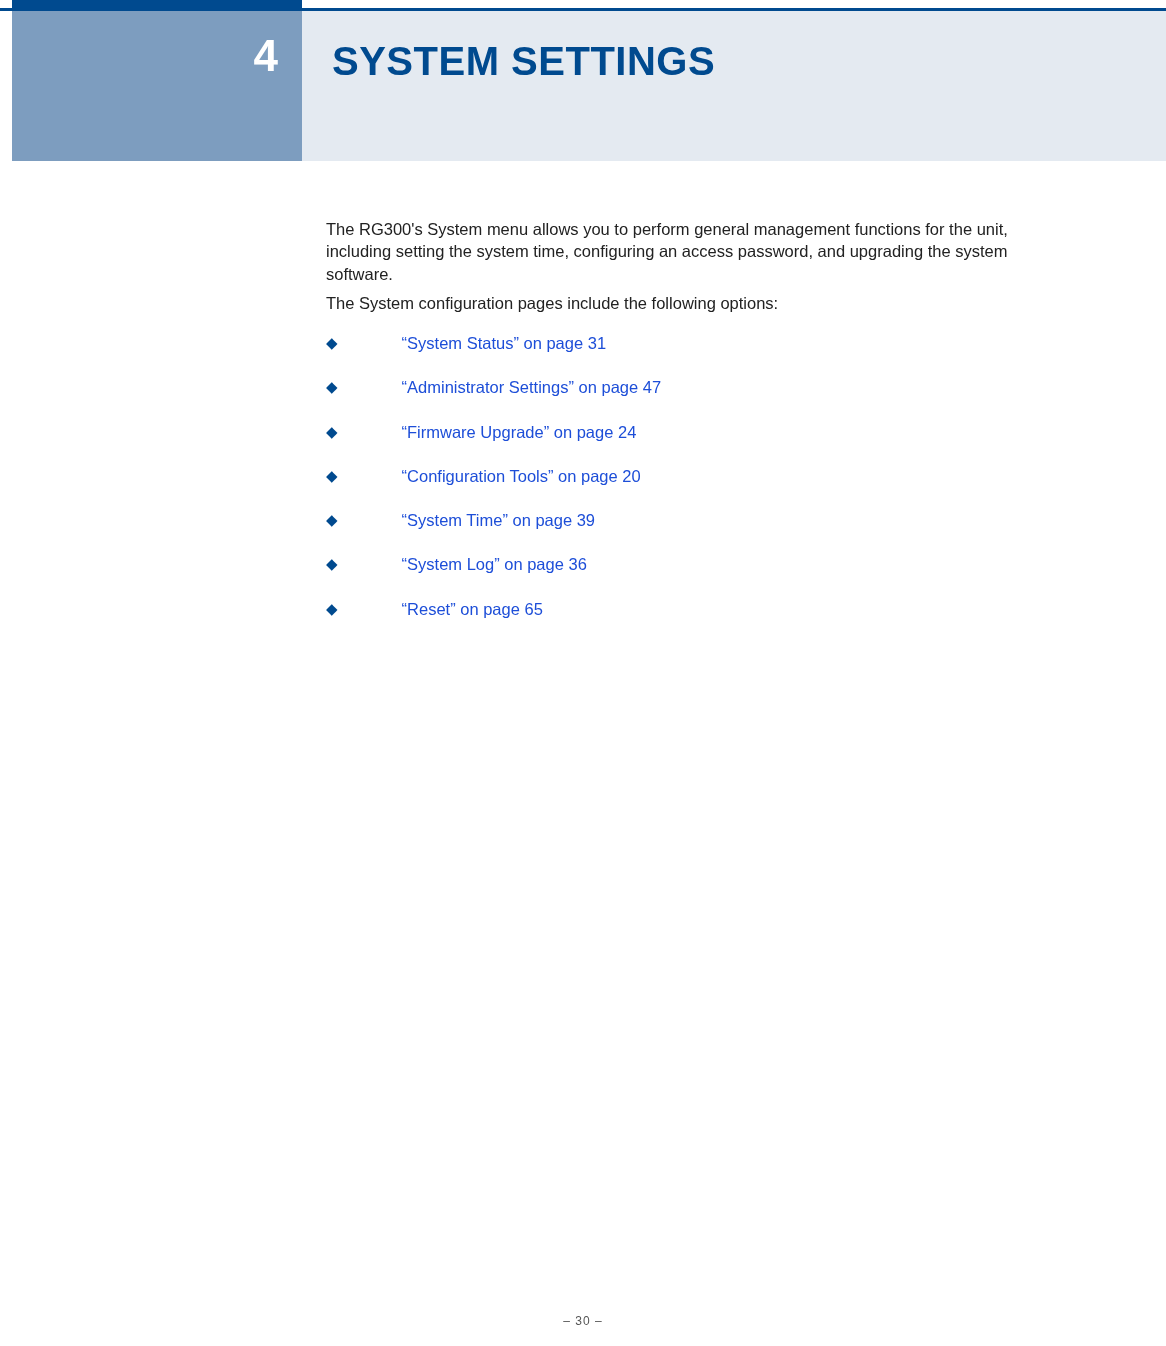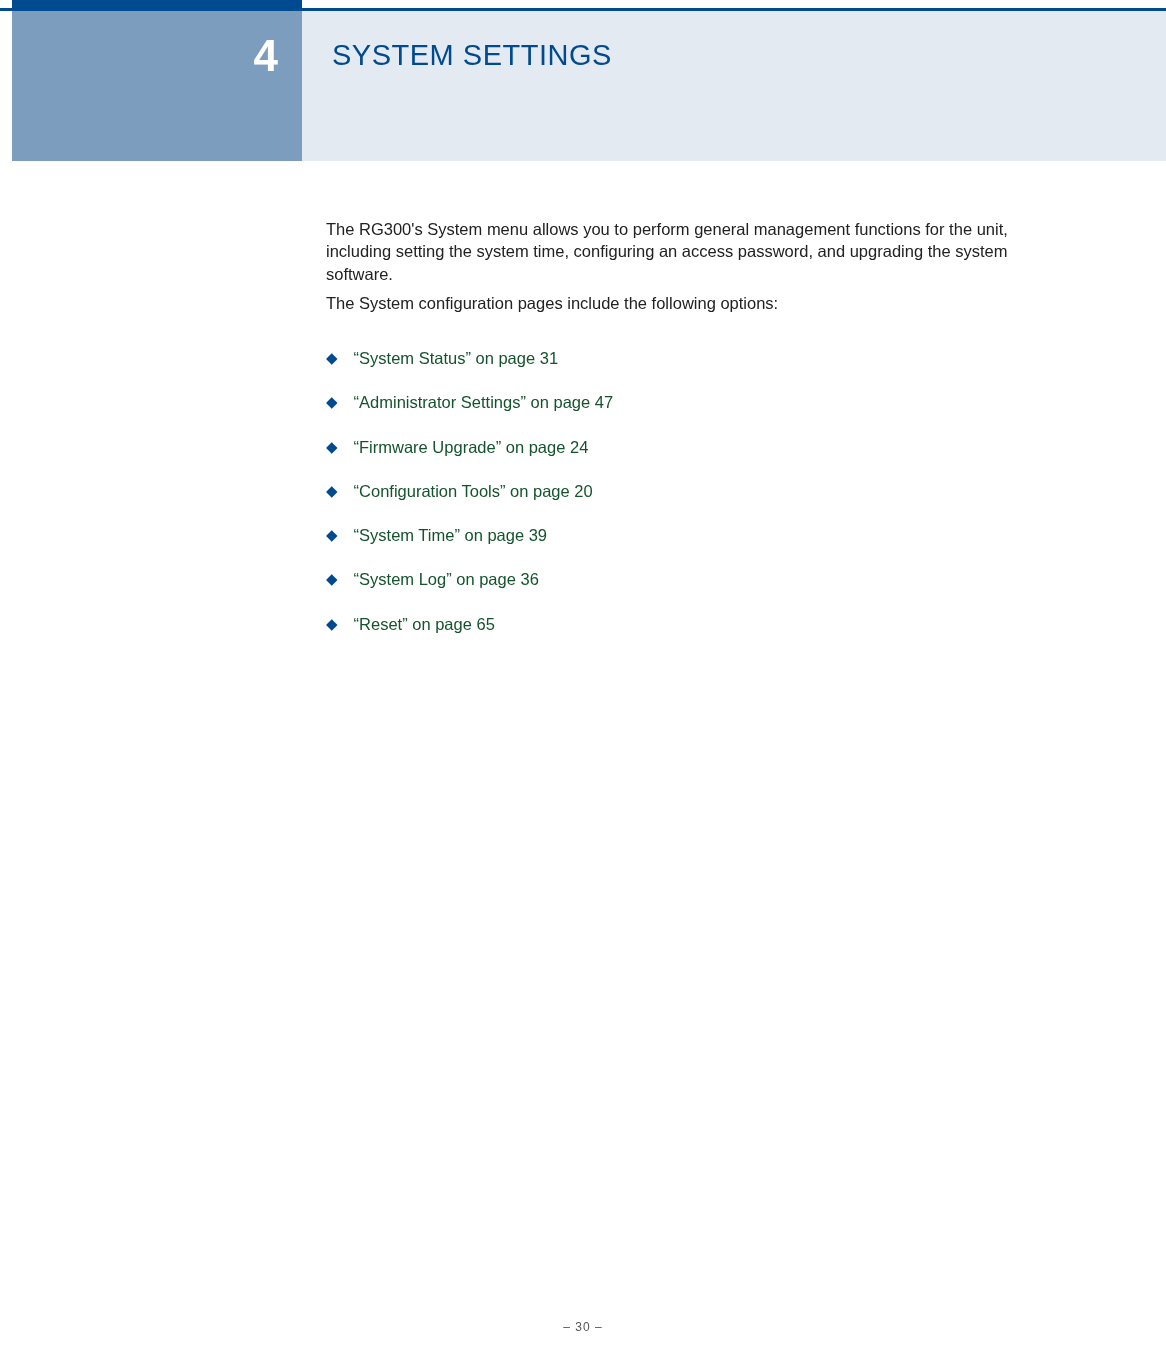--- a/index.html
+++ b/index.html
@@ -54,61 +54,62 @@
       left: 302px;
       right: 0;
       height: 150px;
       background: #e4eaf1;
       display: flex;
       align-items: flex-start;
       padding: 28px 30px;
     }
     .chapter-title {
       color: #004a8f;
-      font-size: 29px;
-      font-weight: normal;
+      font-size: 40px;
+      font-weight: bold;
       letter-spacing: 0.5px;
       font-variant: small-caps;
     }
     .content {
       position: absolute;
       top: 218px;
       left: 326px;
       width: 710px;
       font-size: 16.5px;
       color: #222;
       line-height: 1.35;
     }
     .intro-para {
       margin-bottom: 7px;
     }
     .lead-para {
-      margin-bottom: 33px;
+      margin-bottom: 18px;
     }
     .bullet-list {
       list-style: none;
     }
     .bullet-list li {
       display: flex;
       align-items: flex-start;
       margin-bottom: 22px;
     }
     .bullet-icon {
       color: #004a8f;
       font-size: 15px;
       margin-right: 16px;
       line-height: 1.4;
       flex-shrink: 0;
     }
     .bullet-text {
-      color: #14532d;
+      color: #1d4ed8;
+      margin-left: 48px;
     }
     .page-footer {
       position: absolute;
-      bottom: 12px;
+      bottom: 18px;
       left: 0;
       right: 0;
       text-align: center;
       font-size: 12px;
       color: #555;
       letter-spacing: 1px;
     }
   </style>
 </head>
 <body>

